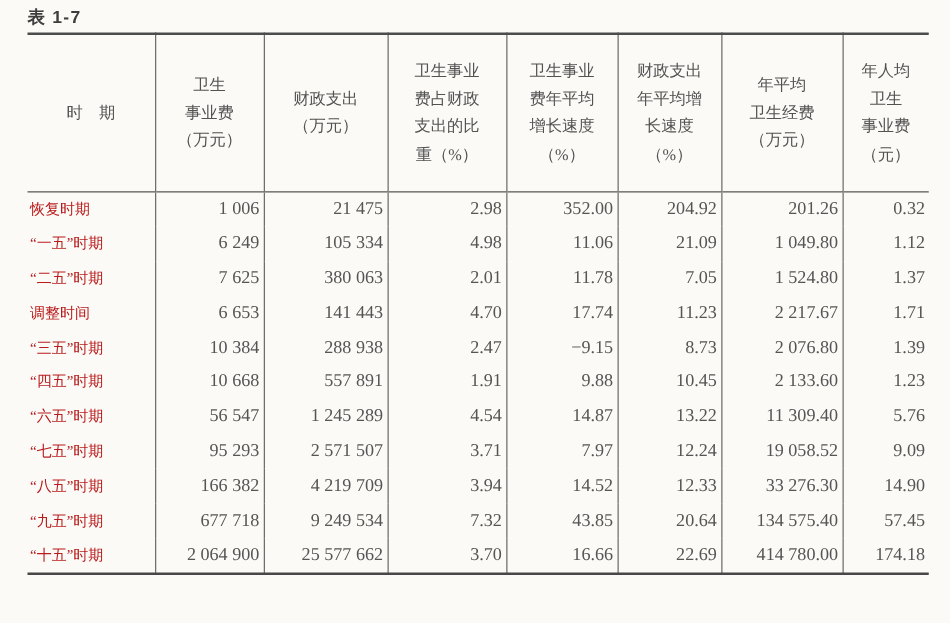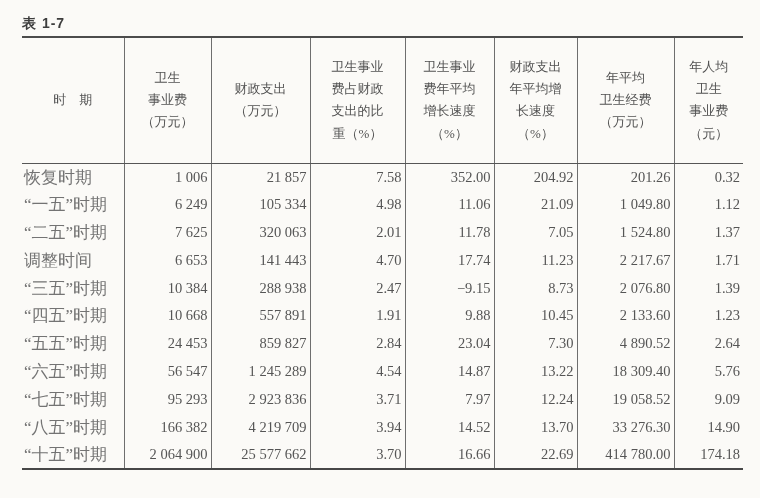--- a/index.html
+++ b/index.html
@@ -5,21 +5,21 @@
   * { margin: 0; padding: 0; box-sizing: border-box; }
   html, body {
     width: 760px; height: 498px;
     background: #fbfaf7;
     overflow: hidden;
     font-family: "Liberation Serif", "DejaVu Serif", serif;
   }
   .page {
     position: relative;
     width: 760px; height: 498px;
-    padding: 15px 17px 0 22px;
+    padding: 5px 17px 0 22px;
     color: #4f4f4f;
   }
   .table-title {
     font-family: "Liberation Sans", "DejaVu Sans", sans-serif;
     font-weight: bold;
     font-size: 14px;
     color: #3d3d3d;
     letter-spacing: 1px;
     margin-bottom: 3px;
     height: 18px;
@@ -56,22 +56,22 @@
     font-size: 14.5px;
     color: #555555;
     text-align: right;
     padding: 0 3px 0 0;
     white-space: nowrap;
     vertical-align: middle;
   }
   tbody td.label {
     text-align: left;
     padding: 0 0 0 2px;
-    font-size: 17px;
-    color: #737373;
+    font-size: 12px;
+    color: #b91c1c;
   }
 </style>
 </head>
 <body>
 
 <div class="page">
   <div class="table-title">表 1-7</div>
 
   <table class="stat-table">
     <colgroup>
@@ -126,41 +126,41 @@
             <div>卫生</div>
             <div>事业费</div>
             <div>（元）</div>
           </th>
         </tr>
     </thead>
     <tbody>
         <tr>
           <td class="label">恢复时期</td>
           <td class="num">1 006</td>
-          <td class="num">21 857</td>
-          <td class="num">7.58</td>
+          <td class="num">21 475</td>
+          <td class="num">2.98</td>
           <td class="num">352.00</td>
           <td class="num">204.92</td>
           <td class="num">201.26</td>
           <td class="num">0.32</td>
         </tr>
         <tr>
           <td class="label">“一五”时期</td>
           <td class="num">6 249</td>
           <td class="num">105 334</td>
           <td class="num">4.98</td>
           <td class="num">11.06</td>
           <td class="num">21.09</td>
           <td class="num">1 049.80</td>
           <td class="num">1.12</td>
         </tr>
         <tr>
           <td class="label">“二五”时期</td>
           <td class="num">7 625</td>
-          <td class="num">320 063</td>
+          <td class="num">380 063</td>
           <td class="num">2.01</td>
           <td class="num">11.78</td>
           <td class="num">7.05</td>
           <td class="num">1 524.80</td>
           <td class="num">1.37</td>
         </tr>
         <tr>
           <td class="label">调整时间</td>
           <td class="num">6 653</td>
           <td class="num">141 443</td>
@@ -184,58 +184,58 @@
           <td class="label">“四五”时期</td>
           <td class="num">10 668</td>
           <td class="num">557 891</td>
           <td class="num">1.91</td>
           <td class="num">9.88</td>
           <td class="num">10.45</td>
           <td class="num">2 133.60</td>
           <td class="num">1.23</td>
         </tr>
         <tr>
-          <td class="label">“五五”时期</td>
-          <td class="num">24 453</td>
-          <td class="num">859 827</td>
-          <td class="num">2.84</td>
-          <td class="num">23.04</td>
-          <td class="num">7.30</td>
-          <td class="num">4 890.52</td>
-          <td class="num">2.64</td>
-        </tr>
-        <tr>
           <td class="label">“六五”时期</td>
           <td class="num">56 547</td>
           <td class="num">1 245 289</td>
           <td class="num">4.54</td>
           <td class="num">14.87</td>
           <td class="num">13.22</td>
-          <td class="num">18 309.40</td>
+          <td class="num">11 309.40</td>
           <td class="num">5.76</td>
         </tr>
         <tr>
           <td class="label">“七五”时期</td>
           <td class="num">95 293</td>
-          <td class="num">2 923 836</td>
+          <td class="num">2 571 507</td>
           <td class="num">3.71</td>
           <td class="num">7.97</td>
           <td class="num">12.24</td>
           <td class="num">19 058.52</td>
           <td class="num">9.09</td>
         </tr>
         <tr>
           <td class="label">“八五”时期</td>
           <td class="num">166 382</td>
           <td class="num">4 219 709</td>
           <td class="num">3.94</td>
           <td class="num">14.52</td>
-          <td class="num">13.70</td>
+          <td class="num">12.33</td>
           <td class="num">33 276.30</td>
           <td class="num">14.90</td>
+        </tr>
+        <tr>
+          <td class="label">“九五”时期</td>
+          <td class="num">677 718</td>
+          <td class="num">9 249 534</td>
+          <td class="num">7.32</td>
+          <td class="num">43.85</td>
+          <td class="num">20.64</td>
+          <td class="num">134 575.40</td>
+          <td class="num">57.45</td>
         </tr>
         <tr>
           <td class="label">“十五”时期</td>
           <td class="num">2 064 900</td>
           <td class="num">25 577 662</td>
           <td class="num">3.70</td>
           <td class="num">16.66</td>
           <td class="num">22.69</td>
           <td class="num">414 780.00</td>
           <td class="num">174.18</td>

